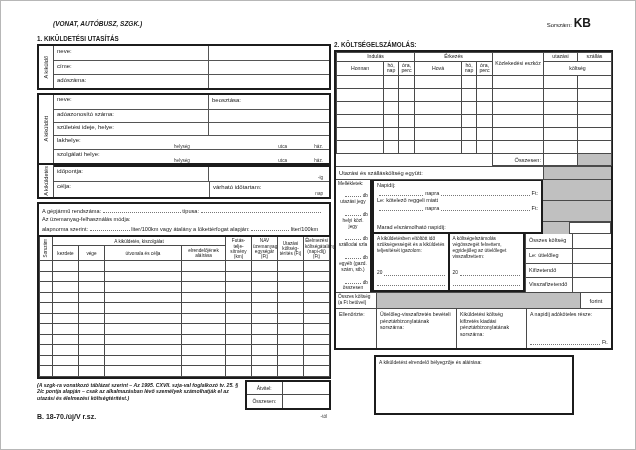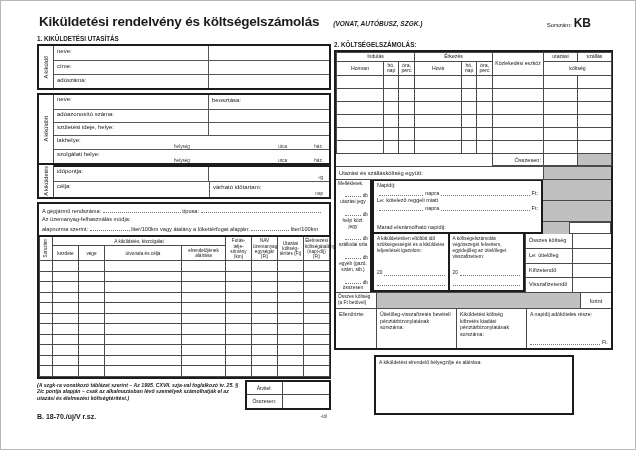--- a/index.html
+++ b/index.html
@@ -116,21 +116,20 @@
   .ck4 .ftline{margin-top:auto;display:flex;align-items:flex-end;padding-bottom:1px;}
 
   #stampbox{margin-left:40px;margin-top:5px;width:200px;height:60px;border:2px solid #1c1c1c;font-size:5px;padding:2px 3px;}
 </style>
 </head>
 <body>
 
 <div id="page">
 
   <div id="titlebar">
-    <div class="title">Kiküldetési rendelvény és költségelszámolás</div>
     <div class="subtitle">(VONAT, AUTÓBUSZ, SZGK.)</div>
     <div class="serial">
       <span>Sorszám:</span>
       <b>KB</b>
     </div>
   </div>
 
   <div id="left">
     <div class="sechead">1. KIKÜLDETÉSI UTASÍTÁS</div>
 

